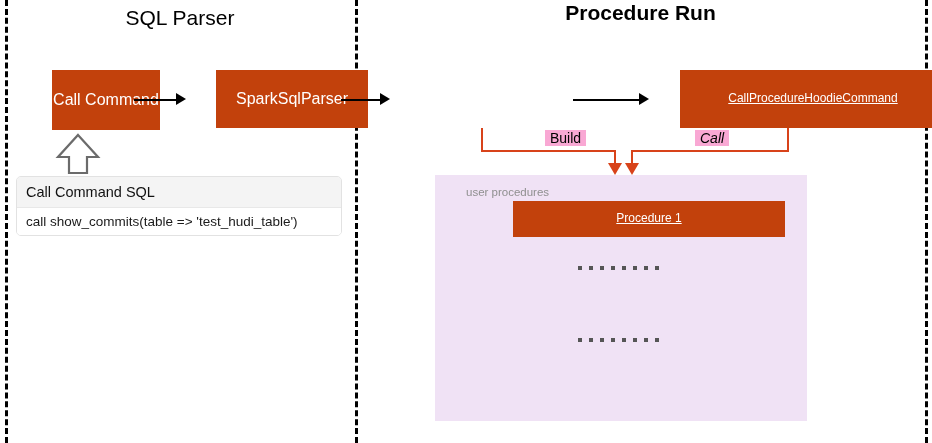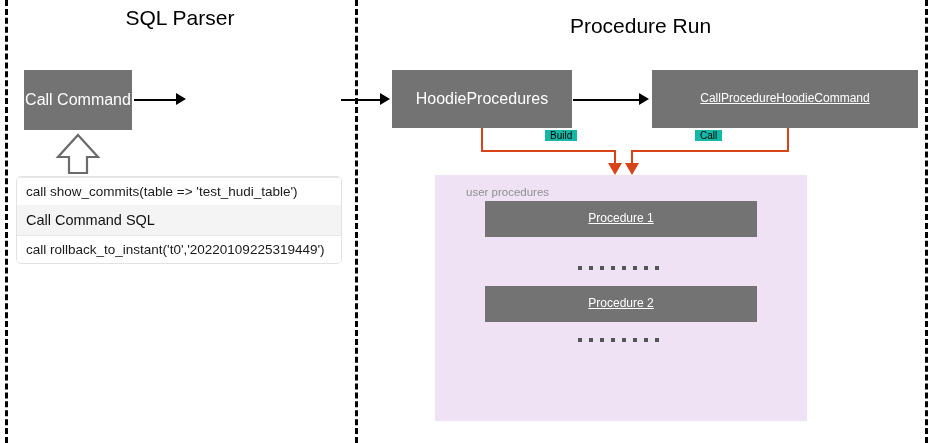--- a/index.html
+++ b/index.html
@@ -9,24 +9,24 @@
 
   
   .vdash{position:absolute;top:0;width:0;height:443px;
          border-left:3px dashed #000;}
 
   
   .sect-title{position:absolute;font-size:21px;color:#000;
               text-align:center;white-space:nowrap;}
 
   
-  .tealbox{position:absolute;background:#737373;color:#ffffff;
+  .tealbox{position:absolute;background:#c2410c;color:#ffffff;
            display:flex;align-items:center;justify-content:center;
            text-align:center;font-size:16px;line-height:1.15;
-           box-sizing:border-box;}
+           box-sizing:border-box;margin-left:28px;}
   .tealbox.small{font-size:12px;text-decoration:underline;}
 
   
   .hline{position:absolute;height:0;border-top:2px solid #000;}
   .harrow{position:absolute;width:0;height:0;
           border-top:6px solid transparent;
           border-bottom:6px solid transparent;
           border-left:10px solid #000;}
 
   
@@ -42,99 +42,97 @@
   .sqlrow.head{background:#f4f4f4;border-top:none;font-size:14.5px;
                padding:7px 9px;color:#111;}
 
   
   .ovline{position:absolute;width:0;border-left:2px solid #D8431A;}
   .ohline{position:absolute;height:0;border-top:2px solid #D8431A;}
   .oarrow{position:absolute;width:0;height:0;
           border-left:7px solid transparent;
           border-right:7px solid transparent;
           border-top:12px solid #D8431A;}
-  .olabel{position:absolute;font-size:10px;color:#000;background:#14b8a6;
+  .olabel{position:absolute;font-size:14px;color:#000;background:#f9a8d4;
           padding:0 5px;white-space:nowrap;}
 
   
   .procpanel{position:absolute;background:#F0E2F5;}
   .proclabel{position:absolute;font-size:11.5px;color:#8f8f8f;padding-left:20px;}
   .dots{position:absolute;display:flex;gap:7px;align-items:center;}
   .dots i{display:block;width:4px;height:4px;background:#555;}
 </style>
 </head>
 <body>
 
 <div id="root">
 
   <div class="vdash" style="left:5px;"></div>
   <div class="vdash" style="left:355px;"></div>
   <div class="vdash" style="left:925px;"></div>
 
   <div class="sect-title" style="left:5px;top:6px;width:350px;">SQL Parser</div>
-  <div class="sect-title" style="left:356px;top:14px;width:569px;">Procedure Run</div>
+  <div class="sect-title" style="left:356px;top:1px;width:569px;font-weight:bold;">Procedure Run</div>
 
   <div class="tealbox" style="left:24px;top:70px;width:108px;height:60px;">Call Command</div>
 
   <div class="hline" style="left:134px;top:99px;width:42px;"></div>
   <div class="harrow" style="left:176px;top:93px;"></div>
 
+  <div class="tealbox" style="left:188px;top:70px;width:152px;height:58px;">SparkSqlParser</div>
 
   <div class="hline" style="left:341px;top:99px;width:39px;"></div>
   <div class="harrow" style="left:380px;top:93px;"></div>
 
   <div class="uparrow" style="left:55px;top:133px;">
     <svg width="46" height="42" viewBox="0 0 46 42">
       <polygon points="23,2 43,24 32,24 32,40 14,40 14,24 3,24" fill="#ffffff" stroke="#6b6b6b" stroke-width="2.2" stroke-linejoin="miter"></polygon>
     </svg>
   </div>
 
   <div class="sqltable" style="left:16px;top:176px;width:326px;">
+    <div class="sqlrow head">Call Command SQL</div>
     <div class="sqlrow">call show_commits(table =&gt; 'test_hudi_table')</div>
-    <div class="sqlrow head">Call Command SQL</div>
-    <div class="sqlrow">call rollback_to_instant('t0','20220109225319449')</div>
   </div>
 
-  <div class="tealbox" style="left:392px;top:70px;width:180px;height:58px;">HoodieProcedures</div>
 
   <div class="hline" style="left:573px;top:99px;width:66px;"></div>
   <div class="harrow" style="left:639px;top:93px;"></div>
 
   <div class="tealbox small" style="left:652px;top:70px;width:266px;height:58px;">CallProcedureHoodieCommand</div>
 
   <div class="ovline" style="left:481px;top:128px;height:22px;"></div>
   <div class="ohline" style="left:481px;top:150px;width:134px;"></div>
   <div class="ovline" style="left:614px;top:150px;height:15px;"></div>
   <div class="oarrow" style="left:608px;top:163px;"></div>
   <div class="olabel" style="left:545px;top:130px;">Build</div>
 
   <div class="ovline" style="left:787px;top:128px;height:22px;"></div>
   <div class="ohline" style="left:631px;top:150px;width:158px;"></div>
   <div class="ovline" style="left:631px;top:150px;height:15px;"></div>
   <div class="oarrow" style="left:625px;top:163px;"></div>
-  <div class="olabel" style="left:695px;top:130px;">Call</div>
+  <div class="olabel" style="left:695px;top:130px;font-style:italic;">Call</div>
 
   <div class="procpanel" style="left:435px;top:175px;width:372px;height:246px;"></div>
 
   <div class="proclabel" style="left:446px;top:186px;">user procedures</div>
 
   <div class="tealbox small" style="left:485px;top:201px;width:272px;height:36px;">Procedure 1</div>
 
   <div class="dots" style="left:578px;top:266px;">
     <i></i>
       <i></i>
       <i></i>
       <i></i>
       <i></i>
       <i></i>
       <i></i>
       <i></i>
   </div>
 
-  <div class="tealbox small" style="left:485px;top:286px;width:272px;height:36px;">Procedure 2</div>
 
   <div class="dots" style="left:578px;top:338px;">
     <i></i>
       <i></i>
       <i></i>
       <i></i>
       <i></i>
       <i></i>
       <i></i>
       <i></i>

